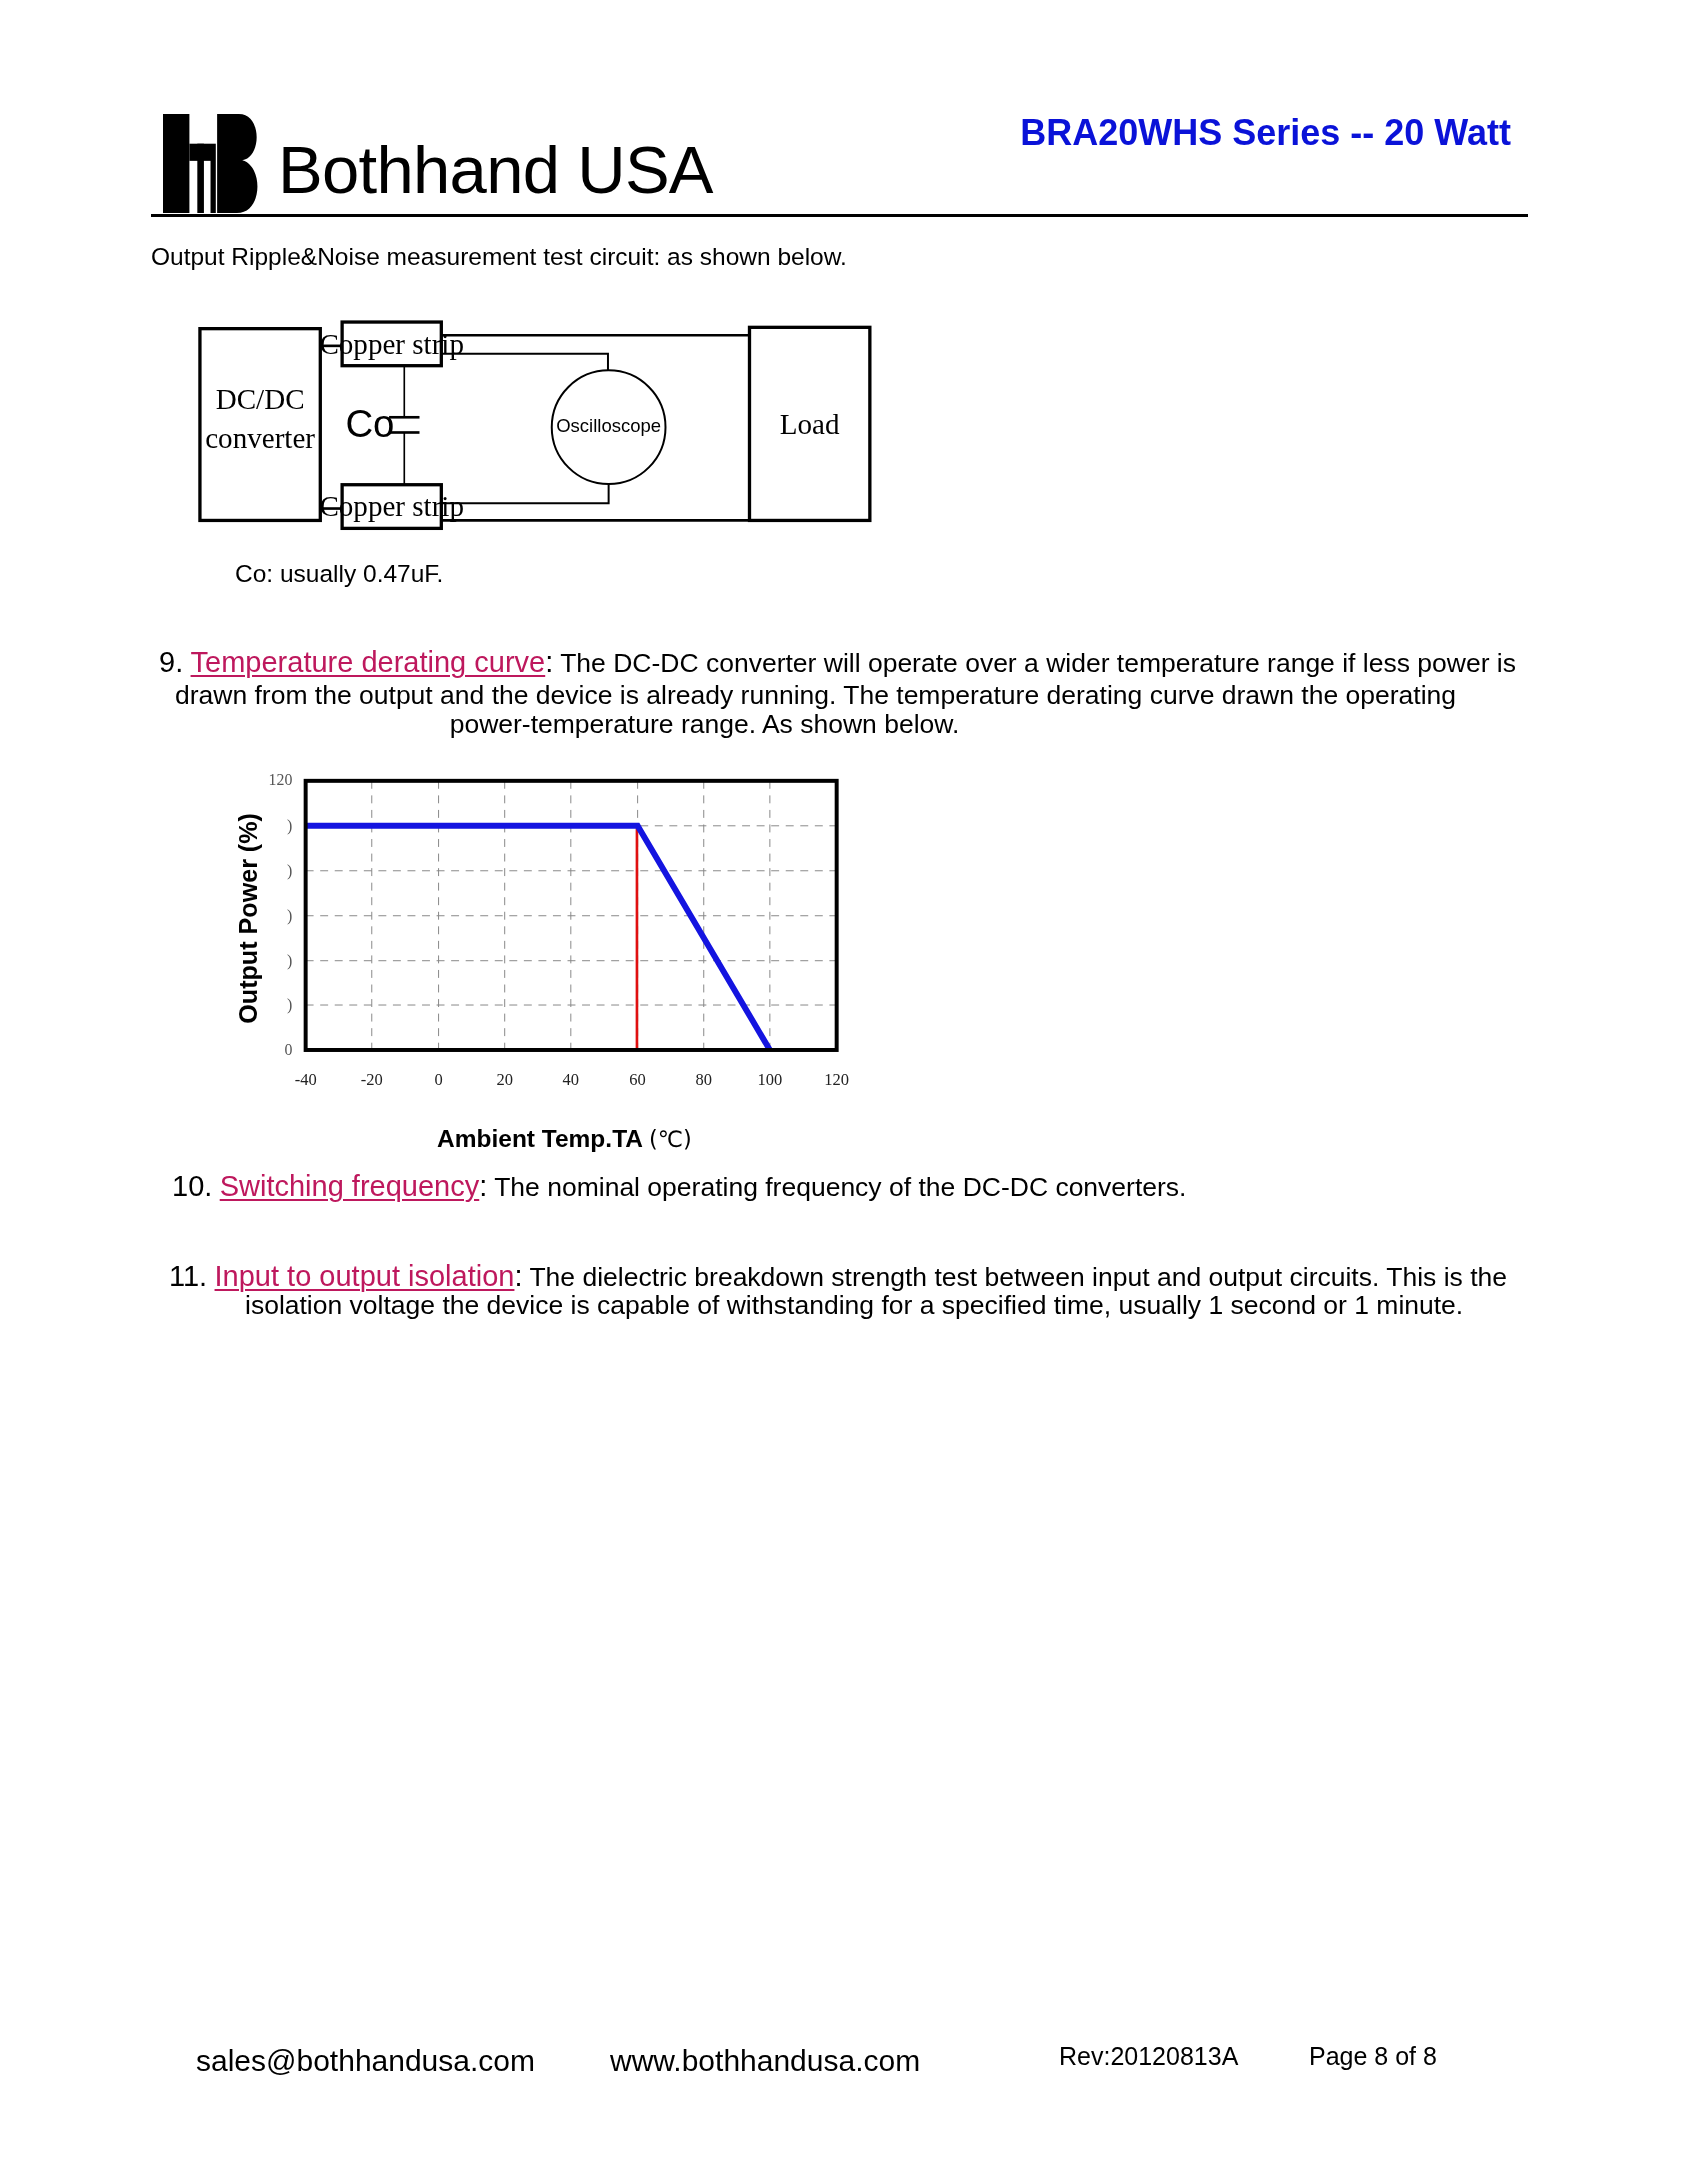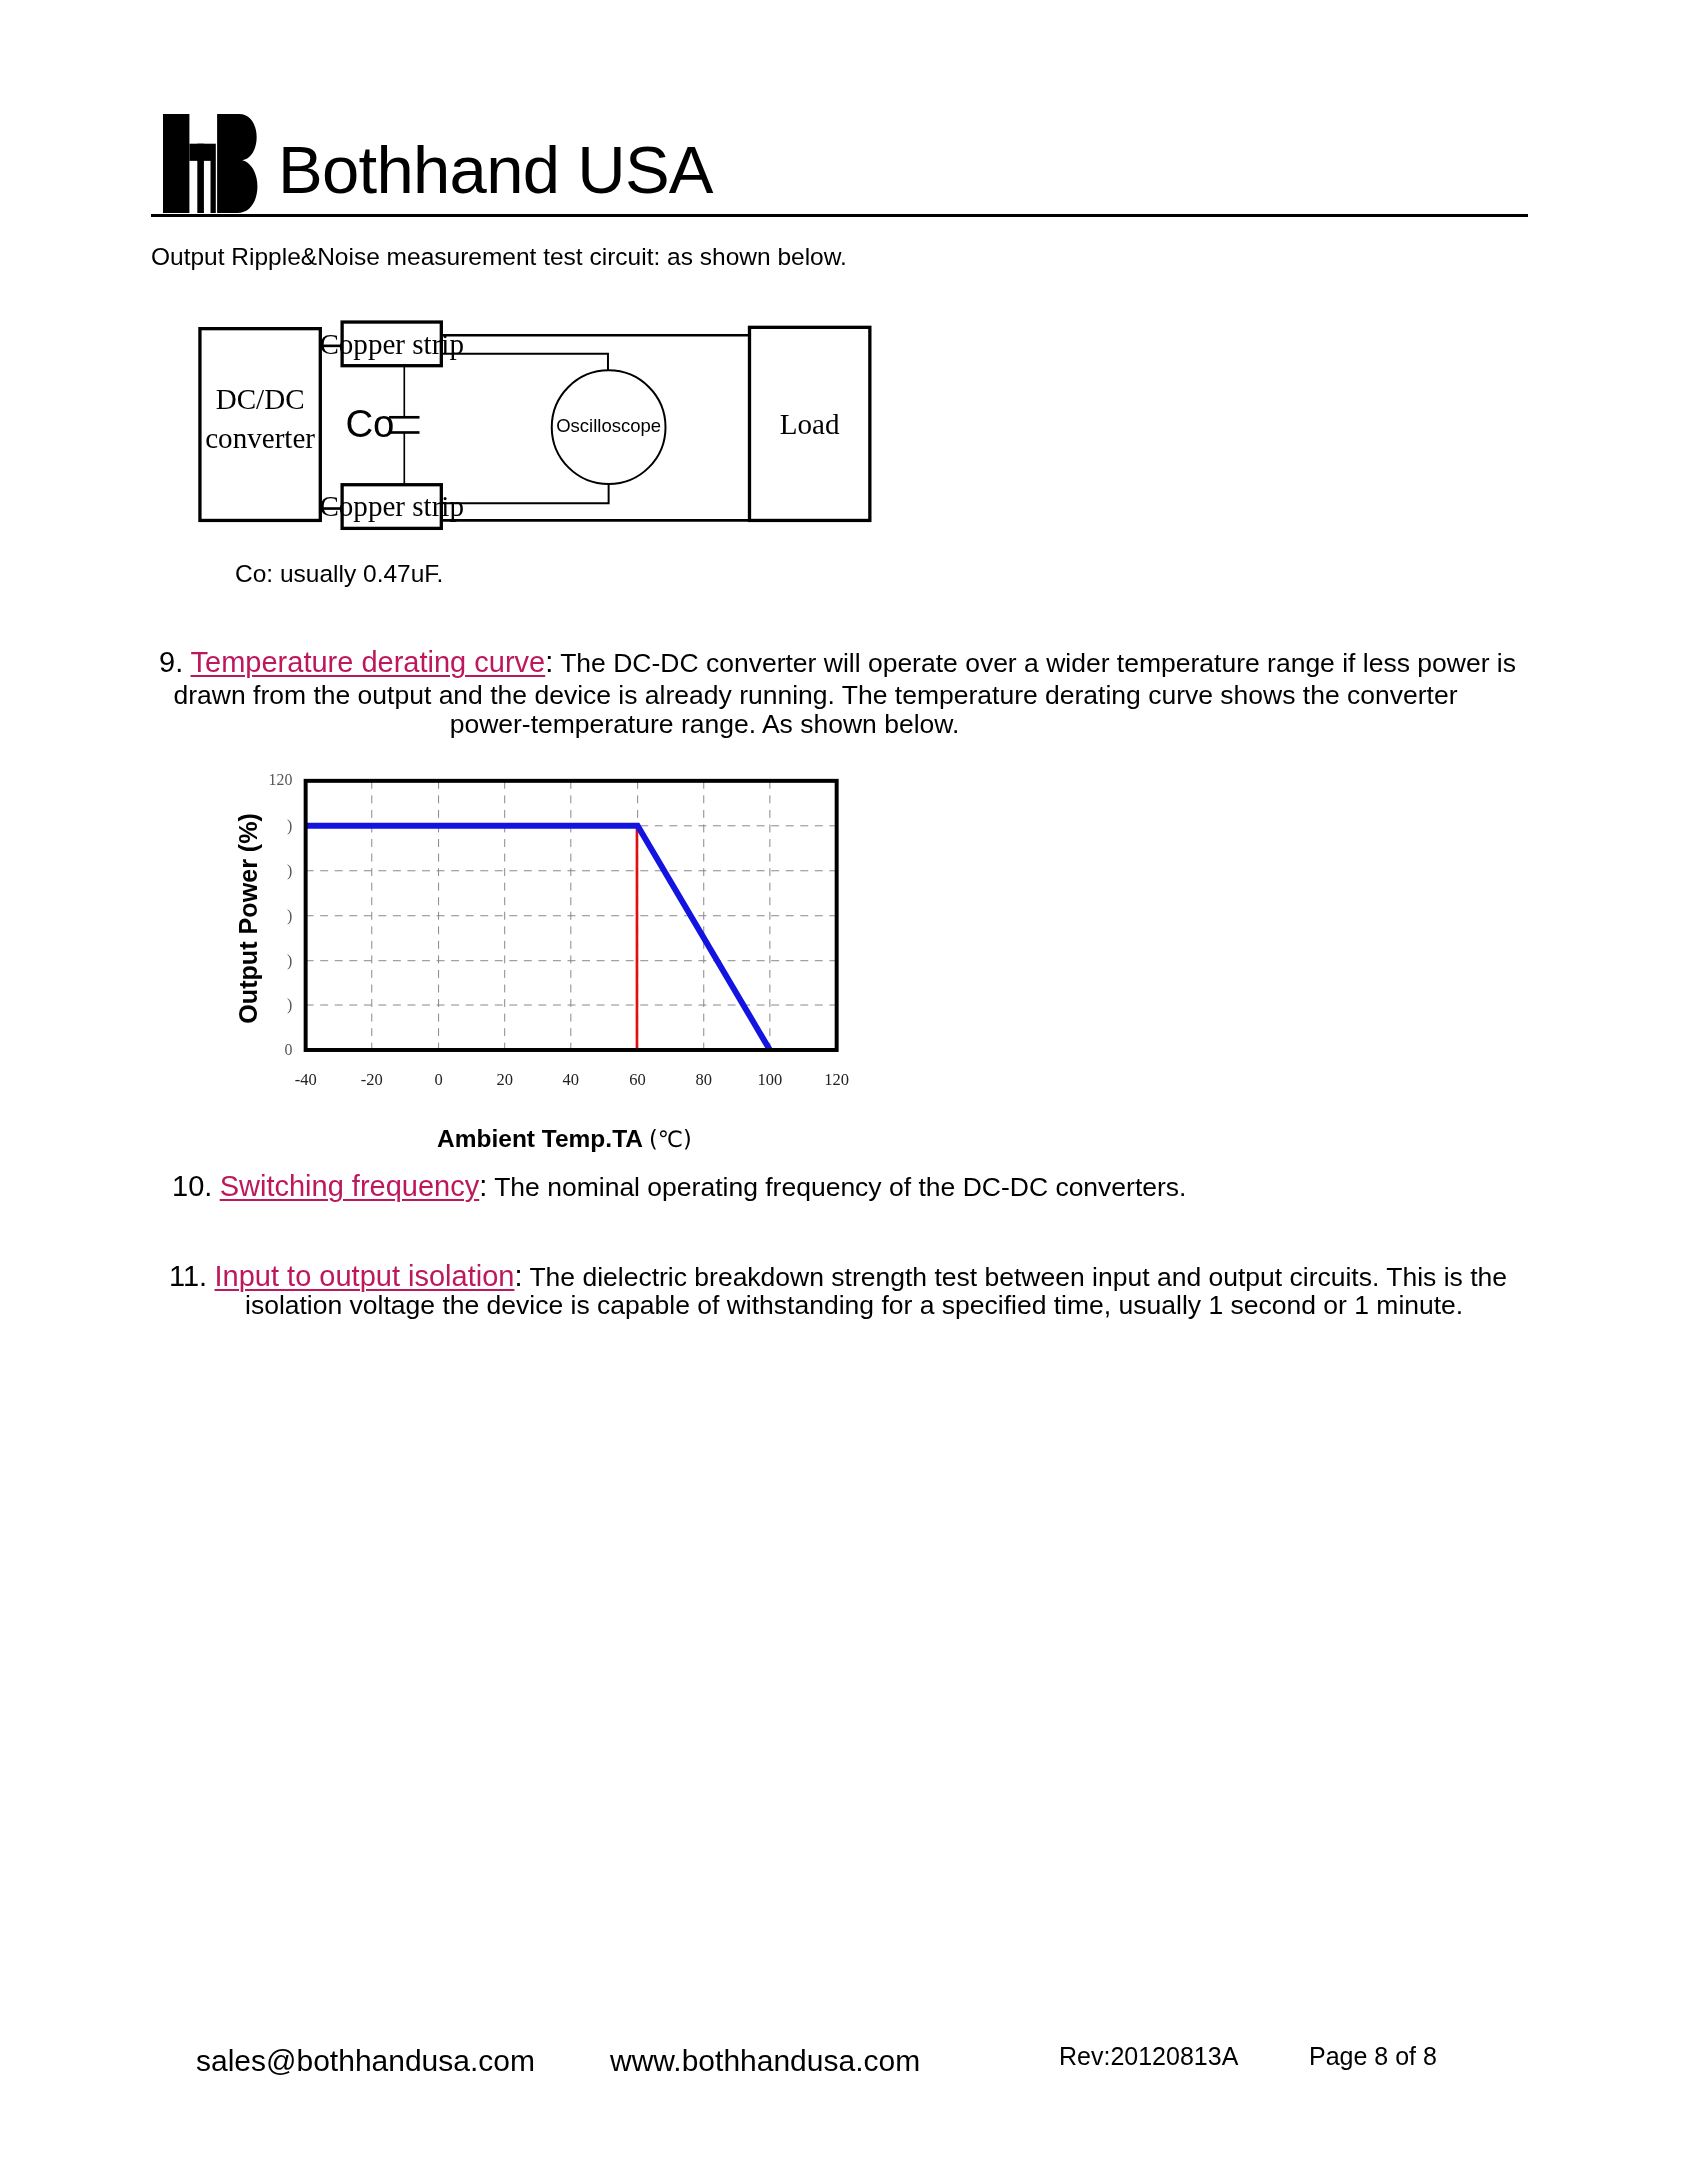--- a/index.html
+++ b/index.html
@@ -56,20 +56,21 @@
     <rect x="40" y="45" width="22" height="26" fill="#000"></rect>
     <rect x="52" y="45" width="28" height="105" fill="#000"></rect>
     <rect x="62" y="71" width="10" height="79" fill="#fff"></rect>
 
     <rect x="82" y="0" width="18" height="150" fill="#000"></rect>
     <path d="M100 0 H115 C150 0 150 65 120 70 C152 78 152 150 112 150 H100 Z" fill="#000"></path>
   </svg>
 </div>
 <div class="abs brand-name">Bothhand USA</div>
 <div class="abs doc-title">
+  <div>BRA20WHS Series -- 20 Watt</div>
 </div>
 <div class="abs header-rule"></div>
 
 <div class="abs intro">Output Ripple&amp;Noise measurement test circuit: as shown below.</div>
 
 <div class="abs circuit">
   <svg width="701" height="225" viewBox="0 0 1060 340" font-family="Liberation Serif, serif">
     <g stroke="#000" fill="none">
 
       <rect x="12" y="16" width="182" height="290" stroke-width="5"></rect>
@@ -106,21 +107,21 @@
     </g>
   </svg>
 </div>
 <div class="abs co-note">Co: usually 0.47uF.</div>
 
 <div class="abs sec sec-9-line1">
   <span class="num">9.</span>
   <span class="term">Temperature derating curve</span><span class="colon">:</span><span> The DC-DC converter will operate over a wider temperature range if less power is</span>
 </div>
 <div class="abs sec sec-9-line2">
-  <span>drawn from the output and the device is already running. The temperature derating curve shows the converter</span>
+  <span>drawn from the output and the device is already running. The temperature derating curve drawn the operating</span>
 </div>
 <div class="abs sec sec-9-line3">
   <span>power-temperature range. As shown below.</span>
 </div>
 
 <div class="abs chart">
   <svg width="662" height="410" viewBox="0 0 1000 620">
 
     <g stroke="#888" stroke-width="1.5" stroke-dasharray="12,10">
       <line x1="232" y1="30" x2="232" y2="437"></line>

